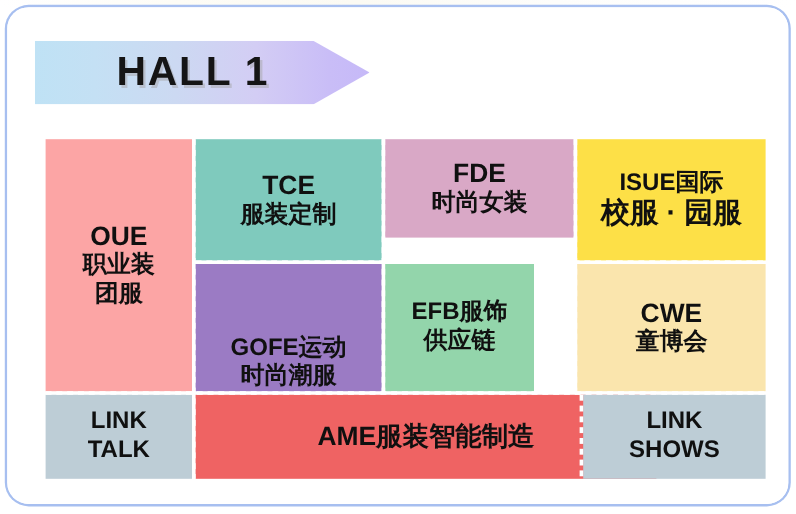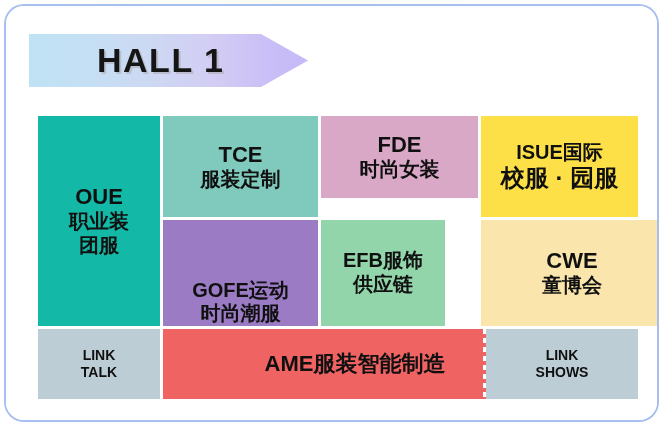--- a/index.html
+++ b/index.html
@@ -98,38 +98,38 @@
   .sep-h {
     height: 3px;
     background-image: linear-gradient(90deg, #ffffff 58%, rgba(255,255,255,0) 0%);
     background-size: 9px 3px;
     background-repeat: repeat-x;
   }
 
   .s-22 { font-size: 22px; }
   .s-20 { font-size: 20px; }
   .s-19 { font-size: 24px; }
-  .s-17 { font-size: 14px; }
+  .s-17 { font-size: 20px; }
 </style>
 </head>
 <body>
 
 <div id="stage">
 
   <div class="top-tint"></div>
 
   <div class="card">
 
     <div class="banner">
       <span class="banner-label">HALL 1</span>
     </div>
 
     <div class="grid">
 
-    <div class="cell" style="left: 0px; top: 0px; width: 122px; height: 210px; background: #14b8a6;">
+    <div class="cell" style="left: 0px; top: 0px; width: 122px; height: 210px; background: #fca5a5;">
           <span class="ln s-22">OUE</span>
           <span class="ln s-20">职业装</span>
           <span class="ln s-20">团服</span>
         </div>
         <div class="cell" style="left: 125px; top: 0px; width: 155px; height: 101px; background: rgb(127, 202, 189);">
           <span class="ln s-22">TCE</span>
           <span class="ln s-20">服装定制</span>
         </div>
         <div class="cell" style="left: 283px; top: 0px; width: 157px; height: 82px; background: rgb(217, 168, 198);">
           <span class="ln s-22">FDE</span>
@@ -140,21 +140,21 @@
           <span class="ln s-19">校服 · 园服</span>
         </div>
         <div class="cell" style="left: 125px; top: 104px; width: 155px; height: 106px; background: rgb(155, 123, 196); justify-content: flex-end;">
           <span class="ln s-20">GOFE运动</span>
           <span class="ln s-20">时尚潮服</span>
         </div>
         <div class="cell" style="left: 283px; top: 104px; width: 124px; height: 106px; background: rgb(147, 213, 171);">
           <span class="ln s-20">EFB服饰</span>
           <span class="ln s-20">供应链</span>
         </div>
-        <div class="cell" style="left: 443px; top: 104px; width: 182px; height: 106px; background: rgb(250, 229, 173);">
+        <div class="cell" style="left: 443px; top: 104px; width: 157px; height: 106px; background: rgb(250, 229, 173);">
           <span class="ln s-22">CWE</span>
           <span class="ln s-20">童博会</span>
         </div>
         <div class="cell" style="left: 0px; top: 213px; width: 122px; height: 70px; background: rgb(189, 205, 214);">
           <span class="ln s-17">LINK</span>
           <span class="ln s-17">TALK</span>
         </div>
         <div class="cell" style="left: 125px; top: 213px; width: 384px; height: 70px; background: rgb(239, 99, 99);">
           <span class="ln s-22">AME服装智能制造</span>
         </div>

